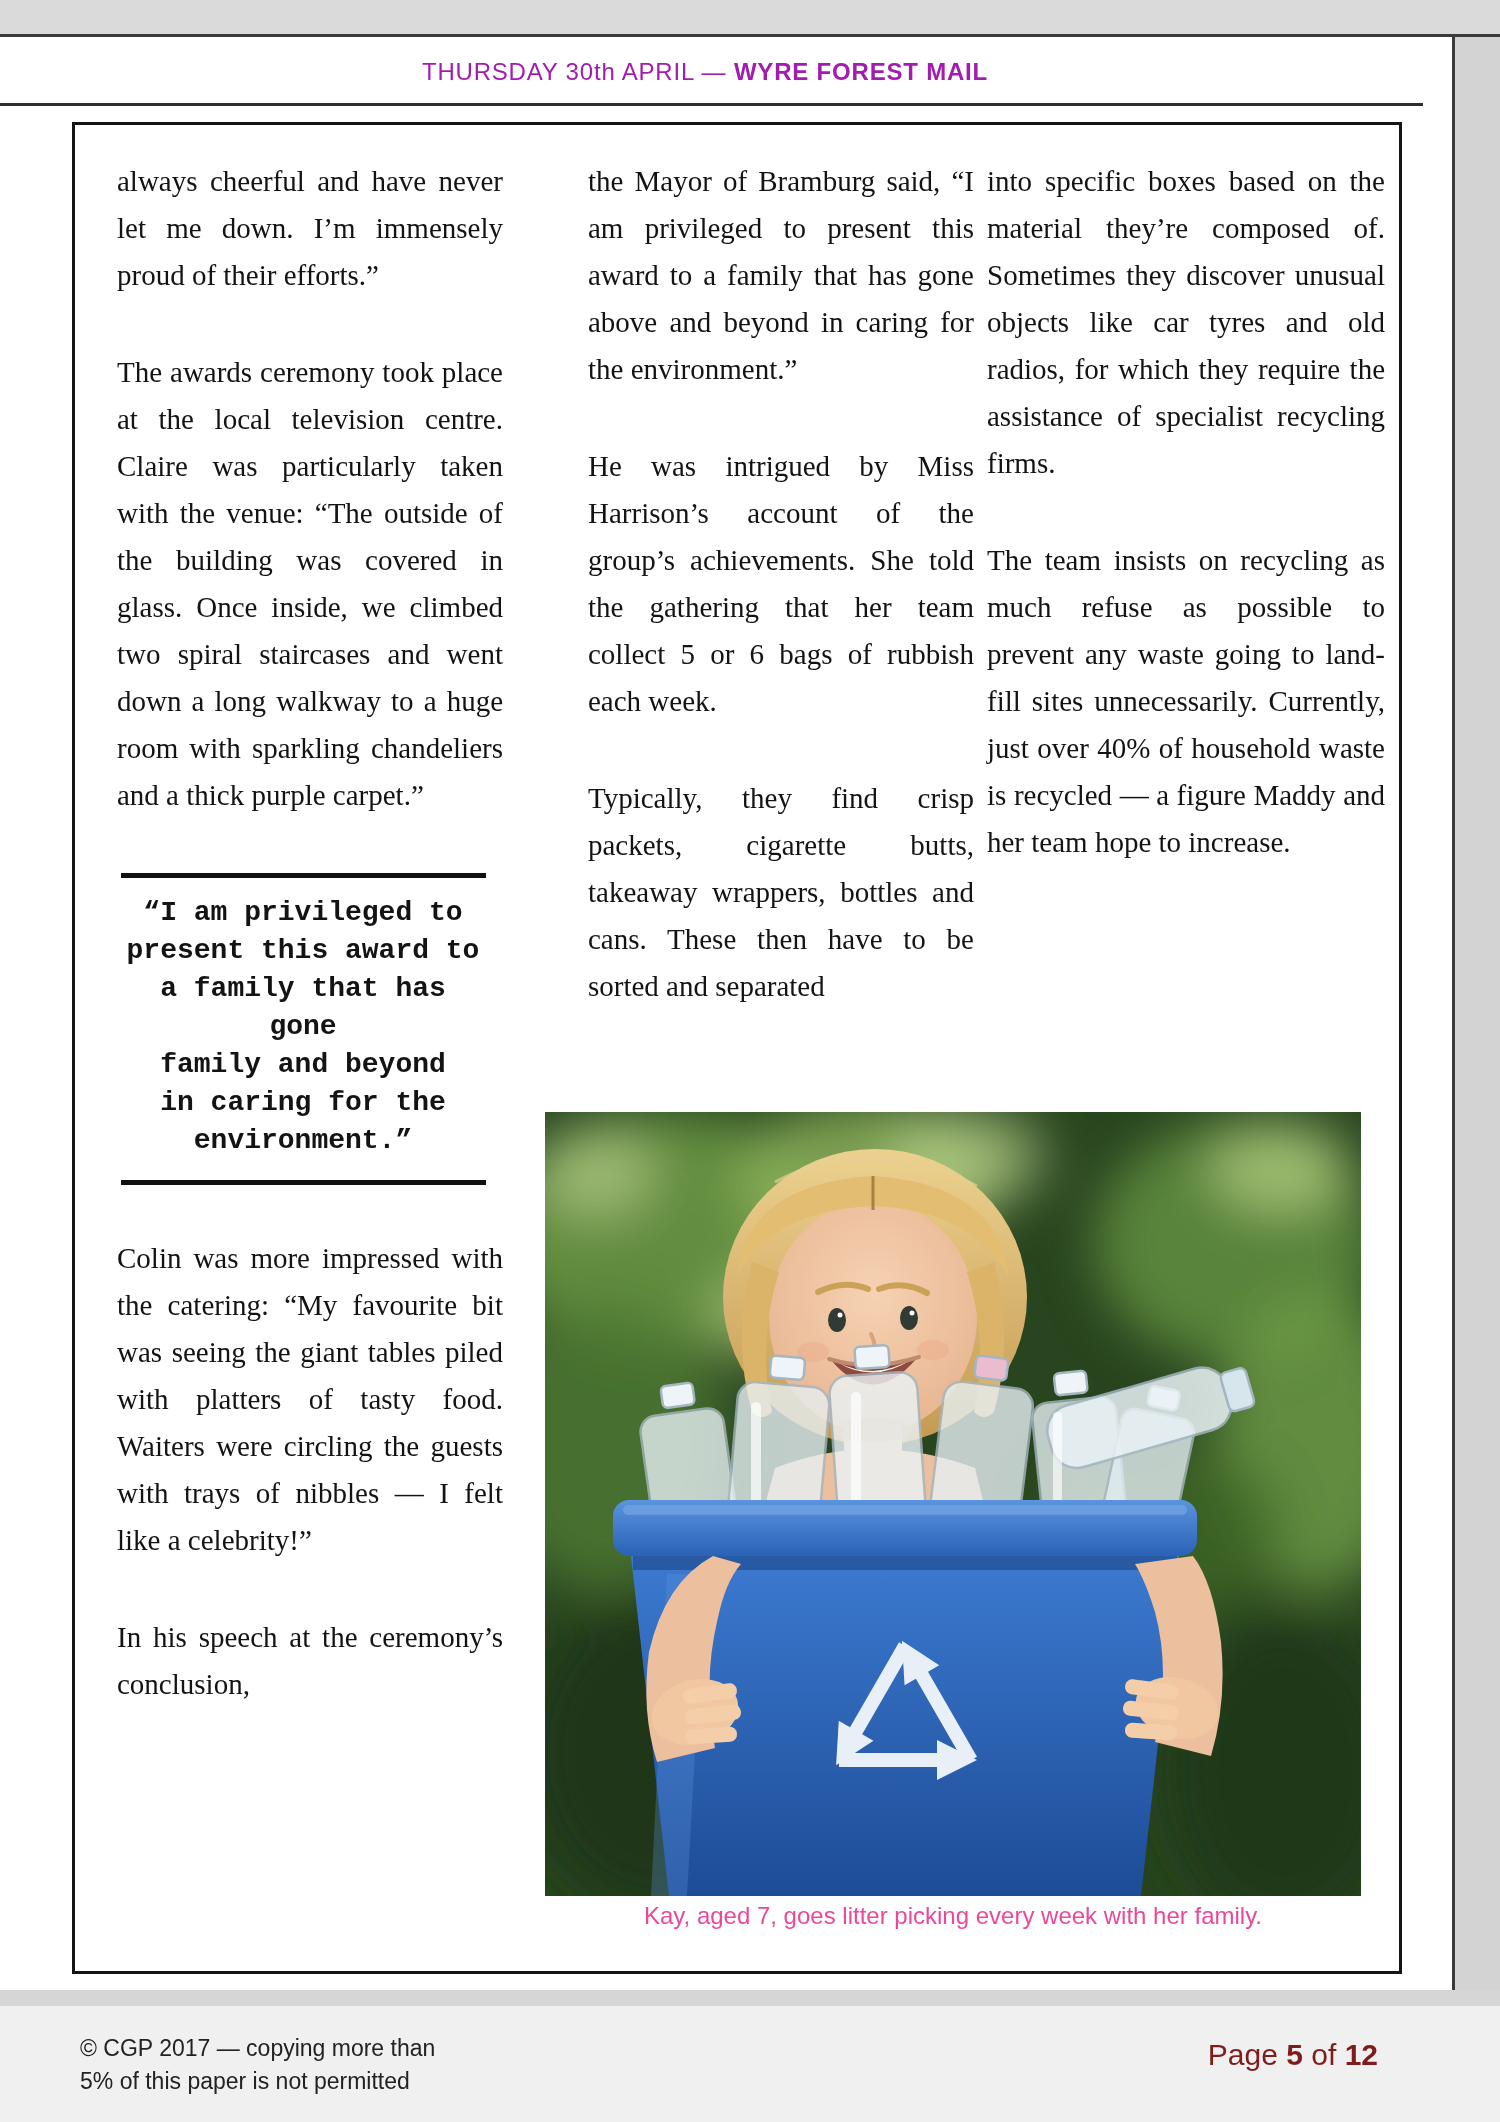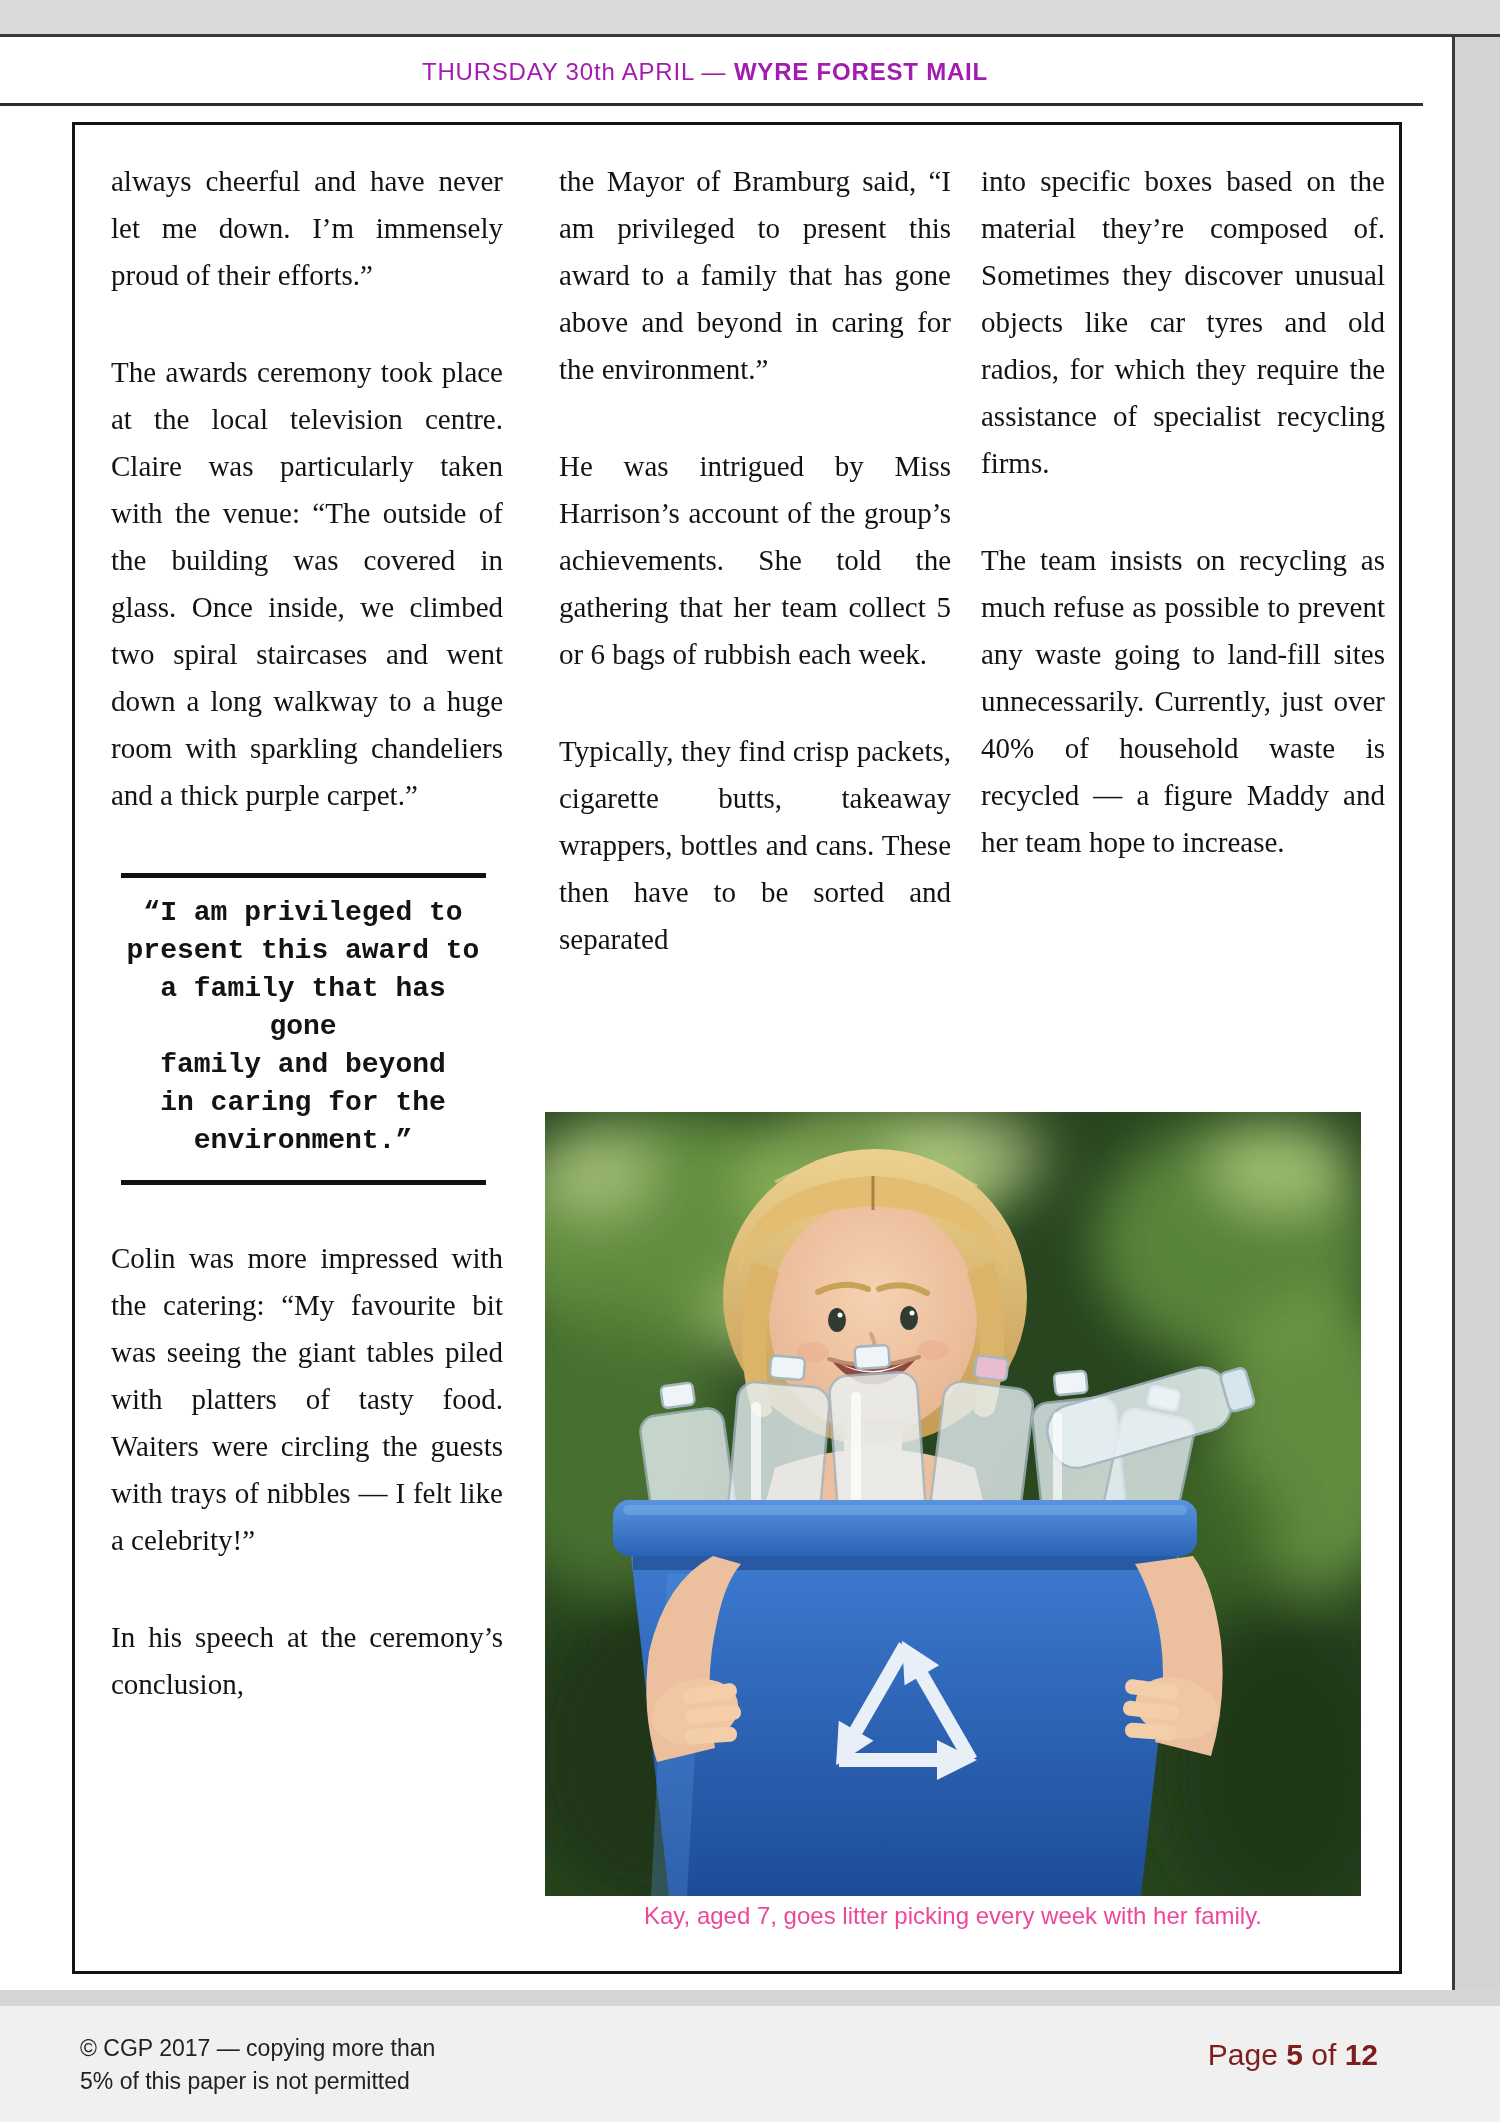--- a/index.html
+++ b/index.html
@@ -15,23 +15,23 @@
   
   .masthead{position:absolute;top:58px;left:0;width:1410px;text-align:center;
             font-family:Liberation Sans, sans-serif;font-size:24px;letter-spacing:.8px;color:#a21caf;}
   .masthead .bold{font-weight:bold;}
   .header-rule{position:absolute;left:0;top:103px;width:1423px;height:3px;background:#2e2e2e;}
   
   .article-box{position:absolute;left:72px;top:122px;width:1324px;height:1846px;
                border:3px solid #141414;background:#ffffff;}
   .col{position:absolute;top:158px;}
   .col1{left:103px;width:400px;}
-  .col2{left:551px;width:400px;}
+  .col2{left:574px;width:400px;}
   .col3{left:973px;width:412px;}
-  .col p{margin:0 0 50px 8px;font-size:29px;line-height:47px;text-align:justify;}
+  .col p{margin:0 0 50px 14px;font-size:29px;line-height:47px;text-align:justify;}
   .pullquote{width:365px;margin:54px auto 50px auto;border-top:5px solid #111;border-bottom:5px solid #111;
              padding:16px 0 20px 0;text-align:center;font-weight:bold;font-size:28px;line-height:38px;}
   .pullquote span{display:block;font-family:Liberation Mono, monospace;}
   
   .photo{position:absolute;left:545px;top:1112px;width:816px;height:784px;}
   .caption{position:absolute;left:545px;top:1902px;width:816px;text-align:center;
            font-family:Liberation Sans, sans-serif;font-size:24px;color:#ec4899;}
   
   .copyright{position:absolute;left:80px;top:26px;font-family:"Liberation Sans",sans-serif;
              font-size:23px;line-height:33px;color:#222;}

